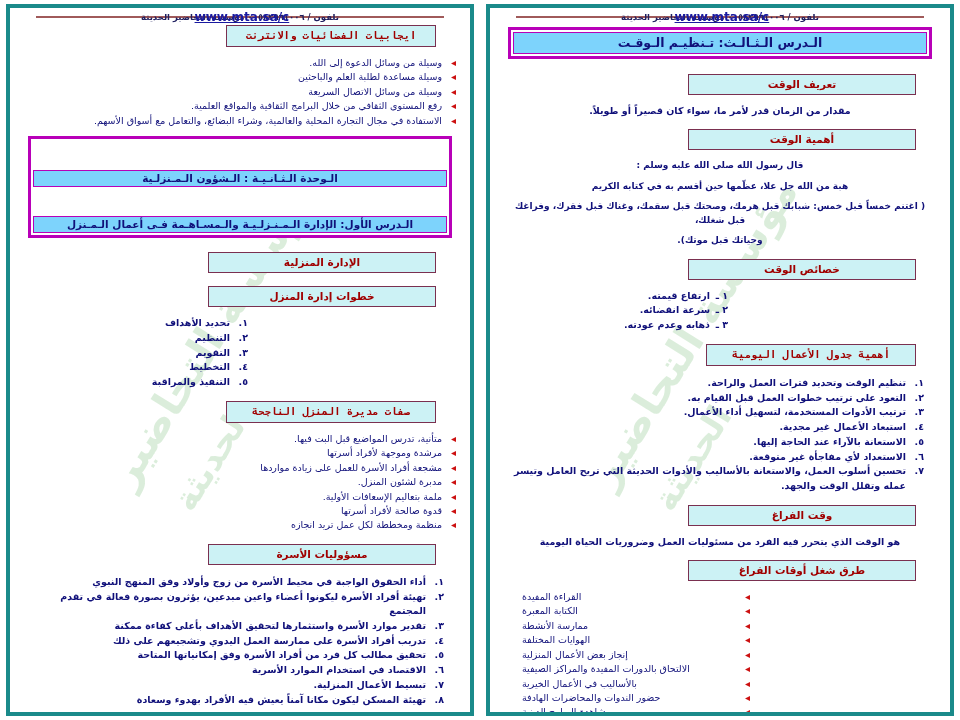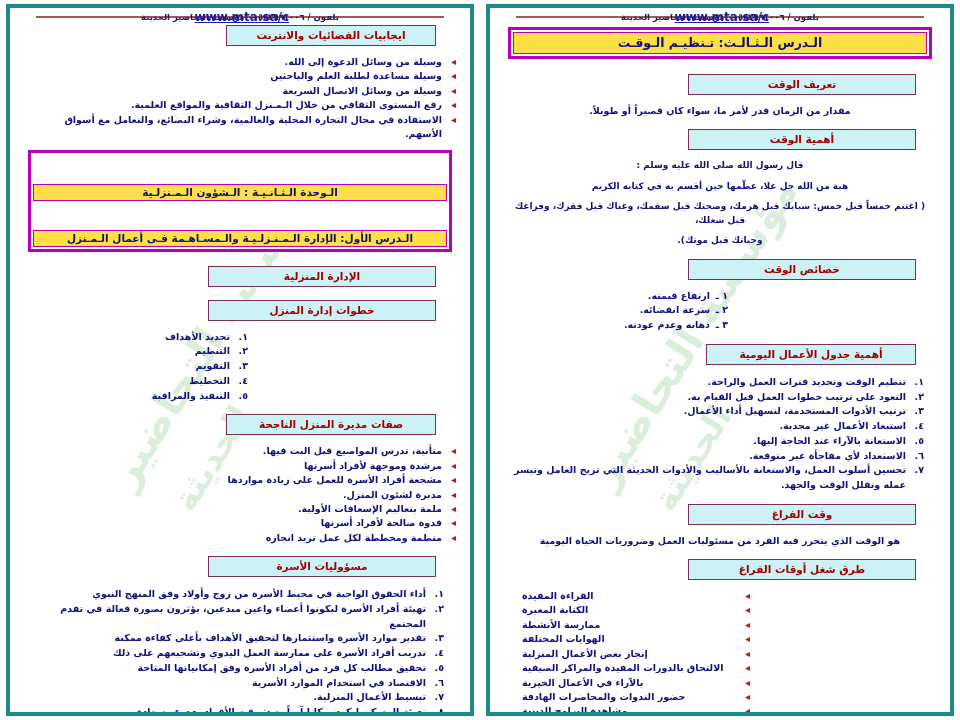--- a/index.html
+++ b/index.html
@@ -85,21 +85,21 @@
   }
 
   
   .title-block {
     border: 3px solid #b800b8;
     margin: 9px 6px 8px 6px;
     padding: 2px;
     background: #ffffff;
   }
   .title-row {
-    background: #fde047;
+    background: #7dd3fc;
     border: 1px solid #b800b8;
     color: #10107a;
     font-weight: bold;
     font-size: 12.5px;
     text-align: center;
     letter-spacing: 1.6px;
     padding: 2px 0 3px 0;
   }
   .title-row + .title-row { margin-top: 2px; }
   .title-block.compact { margin: 4px 6px 7px 6px; }
@@ -110,21 +110,21 @@
     border: 1.5px solid #7a3050;
     background: #ccf2f5;
     color: #a00000;
     font-weight: bold;
     font-size: 10.5px;
     text-align: center;
     padding: 3px 0 4px 0;
     width: 228px;
     margin: 7px 22px 6px auto;
   }
-  .sec-bar.wide { width: 210px; }
+  .sec-bar.wide { width: 210px; font-family: Liberation Mono, monospace; }
 
   
   .para {
     color: #10107a;
     font-size: 9.5px;
     font-weight: bold;
     line-height: 1.5;
     text-align: center;
     margin: 3px 10px 4px 10px;
   }
@@ -132,21 +132,21 @@
 
   
   ul.arrow-list, ol.num-list {
     list-style: none;
     margin: 3px 0 4px 0;
     padding: 0 0 0 0;
   }
   ul.arrow-list li {
     color: #10107a;
     font-size: 9.5px;
-    font-weight: bold;
+    font-weight: normal;
     line-height: 1.52;
     text-align: right;
     padding-right: 16px;
     position: relative;
     margin-left: 10px;
   }
   ul.arrow-list li::before {
     content: "\25C2";
     position: absolute;
     right: 2px;
@@ -241,21 +241,21 @@
         <div class="para">هو الوقت الذي يتحرر فيه الفرد من مسئوليات العمل وضروريات الحياة اليومية</div>
 
         <div class="sec-bar">طرق شغل أوقات الفراغ</div>
         <ul class="arrow-list center-block">
           <li>القراءة المفيدة</li>
           <li>الكتابة المعبرة</li>
           <li>ممارسة الأنشطة</li>
           <li>الهوايات المختلفة</li>
           <li>إنجاز بعض الأعمال المنزلية</li>
           <li>الالتحاق بالدورات المفيدة والمراكز الصيفية</li>
-          <li>بالآراء في الأعمال الخيرية</li>
+          <li>بالأساليب في الأعمال الخيرية</li>
           <li>حضور الندوات والمحاضرات الهادفة</li>
           <li>مشاهدة البرامج الدينية</li>
 
         </ul>
 
         <div class="spacer"></div>
 
       </div>
     </div>
   </div>
@@ -273,21 +273,21 @@
             <span>مؤسسة التحاضير الحديثة</span>
           </div>
           <div class="hdr-url">www.mta.sa/c</div>
         </div>
 
         <div class="sec-bar wide">ايجابيات الفضائيات والانترنت</div>
         <ul class="arrow-list">
           <li>وسيلة من وسائل الدعوة إلى الله.</li>
           <li>وسيلة مساعدة لطلبة العلم والباحثين</li>
           <li>وسيلة من وسائل الاتصال السريعة</li>
-          <li>رفع المستوى الثقافي من خلال الـمـنزل الثقافية  والمواقع العلمية.</li>
+          <li>رفع المستوى الثقافي من خلال البرامج الثقافية  والمواقع العلمية.</li>
           <li>الاستفادة في مجال التجارة المحلية والعالمية، وشراء البضائع، والتعامل مع أسواق الأسهم.</li>
         </ul>
 
         <div class="title-block compact">
           <div class="title-row">الـوحدة الـثـانـيـة : الـشؤون الـمـنزلـية</div>
           <div class="title-row">الـدرس الأول: الإدارة الـمـنـزلـيـة والـمسـاهـمة فـى أعمال الـمـنزل</div>
         </div>
 
         <div class="sec-bar">الإدارة المنزلية</div>
 

